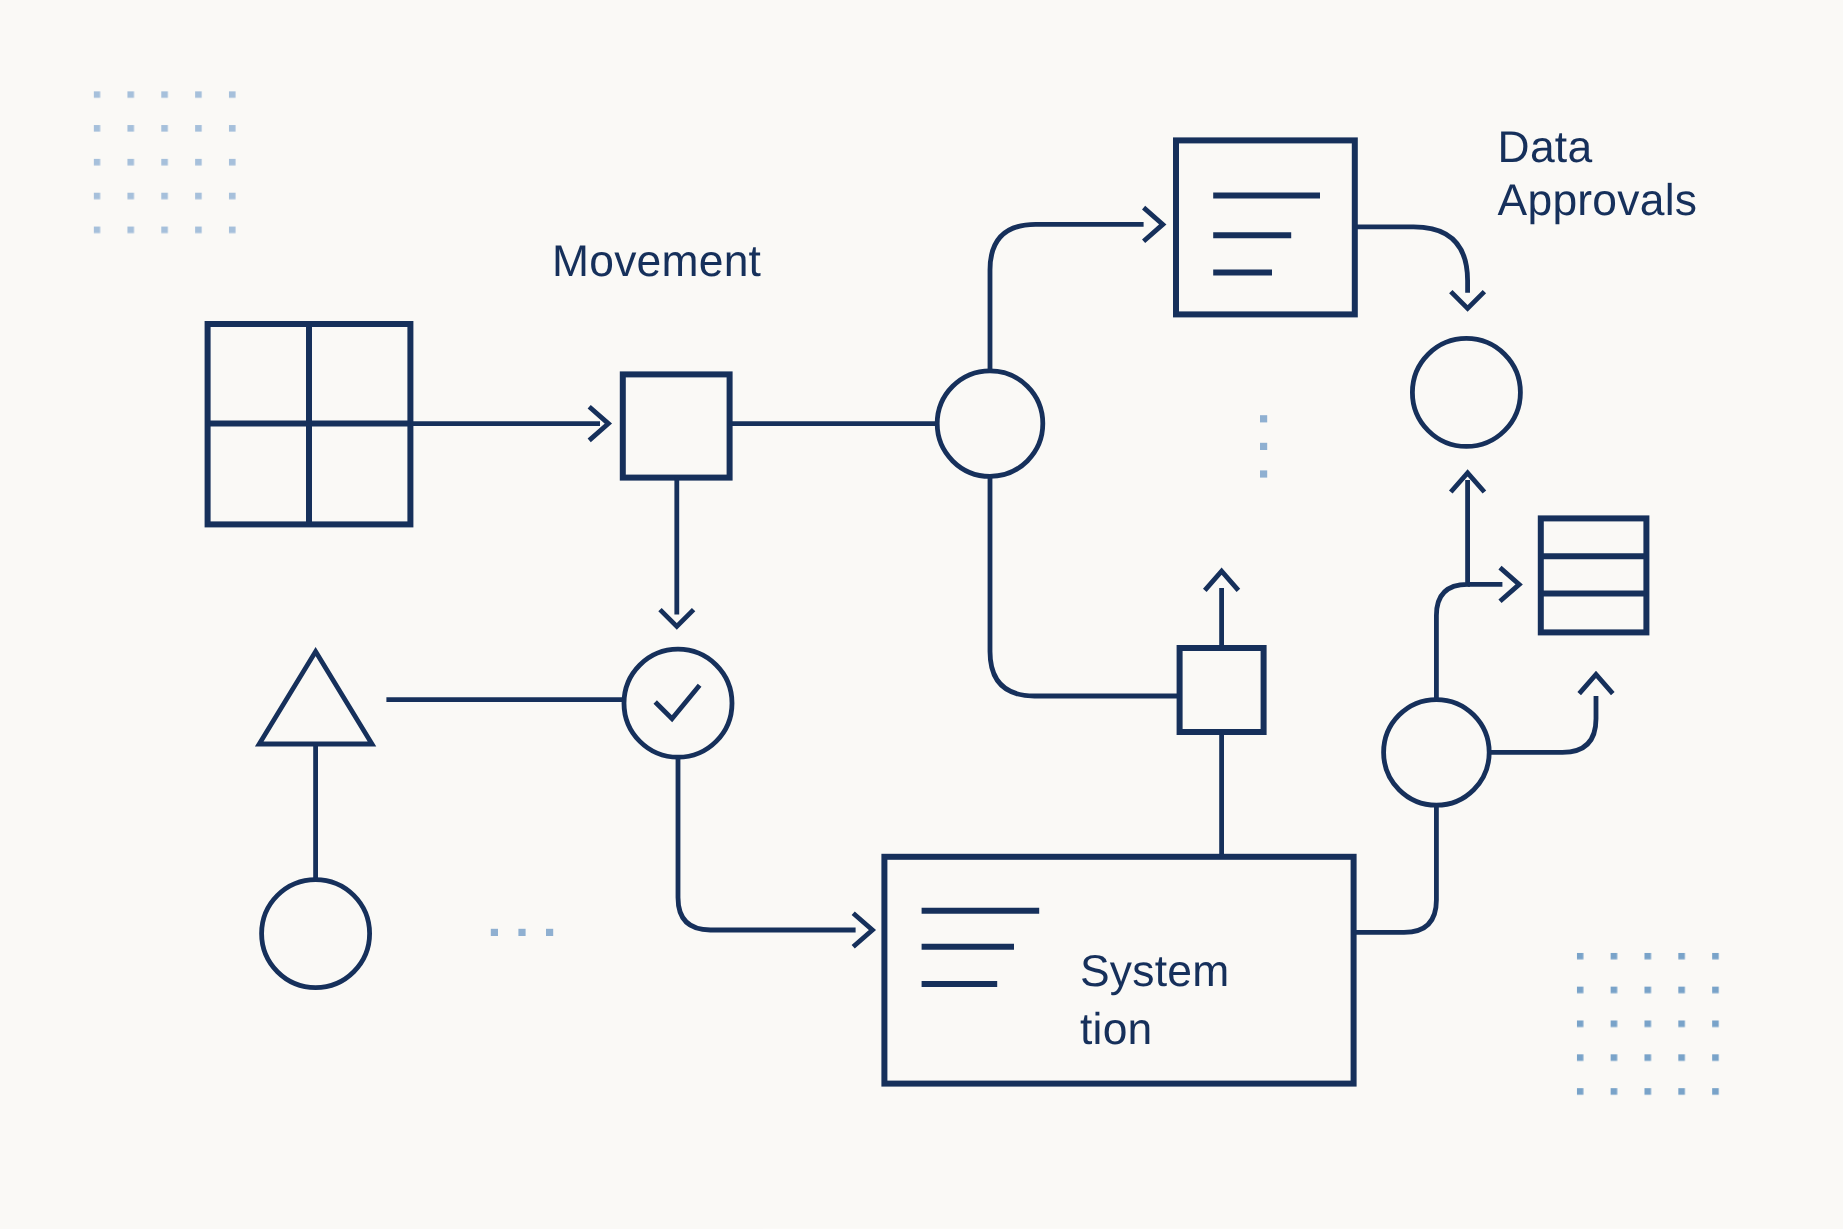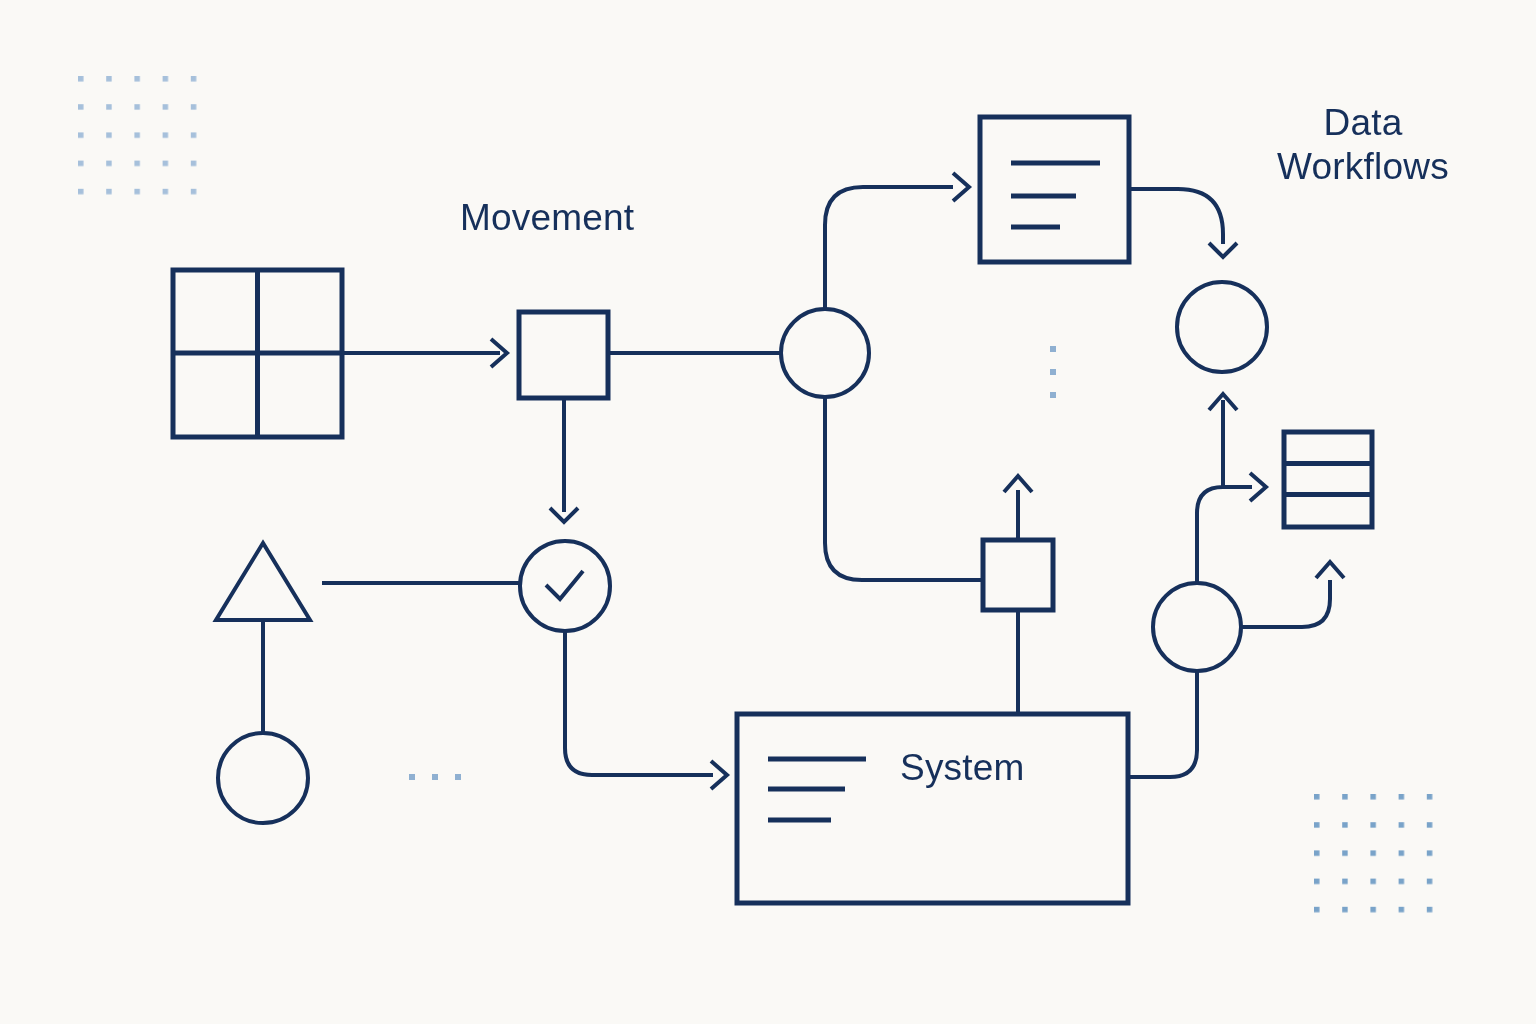--- a/index.html
+++ b/index.html
@@ -15,23 +15,23 @@
   .st{stroke:var(--line,#16305b);fill:none;stroke-width:4;stroke-linecap:butt;stroke-linejoin:miter;}
   .sw5{stroke-width:5;}
   .label{
     position:absolute;
     color:var(--line,#16305b);
     font-size:37px;
     letter-spacing:0.2px;
     white-space:nowrap;
   }
   .label-workflows{left:460px;top:197px;}
-  .label-datamovement{left:1248px;top:101px;width:230px;text-align:center;line-height:44px;}
+  .label-datamovement{left:1248px;top:101px;width:230px;line-height:44px;}
   .label-approvals{left:137px;top:863px;}
-  .label-system{left:900px;top:744px;line-height:48px;}
+  .label-system{left:900px;top:786px;line-height:48px;}
 </style>
 </head>
 <body>
 
 <div class="stage">
 
   <svg width="1536" height="1024" viewBox="0 0 1536 1024">
     <defs>
       <pattern id="dotsLight" x="78" y="76" width="28.2" height="28.2" patternUnits="userSpaceOnUse">
         <rect width="5.5" height="5.5" fill="#a6c0db"></rect>
@@ -156,21 +156,22 @@
     <g>
       <path class="st" d="M1241,627 L1302,627 Q1330,627 1330,599 L1330,580"></path>
       <path class="st" d="M1316,578 L1330,562 L1344,578"></path>
     </g>
   </svg>
 
   <div class="label label-workflows">Movement</div>
 
   <div class="label label-datamovement">
     <div>Data</div>
-    <div>Workflows</div>
+    <div>Approvals</div>
   </div>
 
 
   <div class="label label-system">
     <div>System</div>
+    <div>tion</div>
   </div>
 
 </div>
 
 </body></html>

